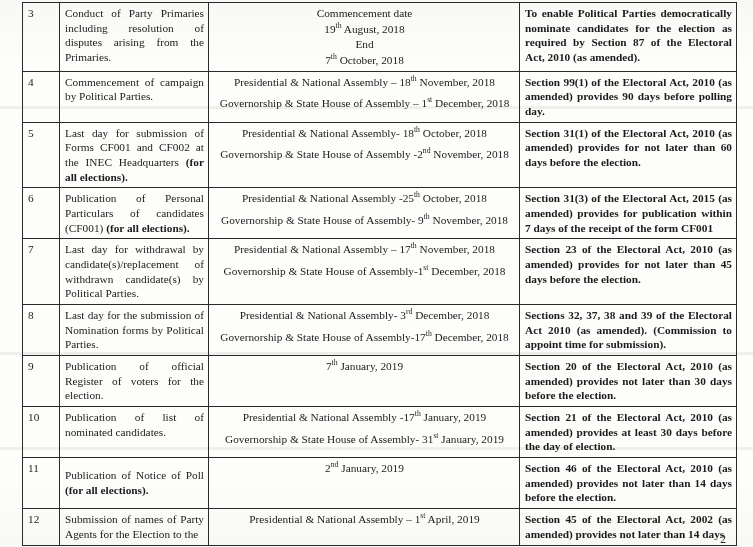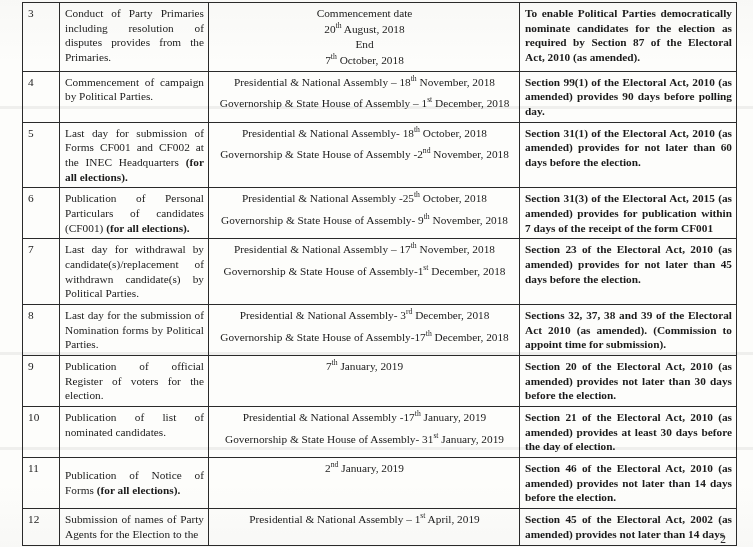--- a/index.html
+++ b/index.html
@@ -134,24 +134,24 @@
     <table class="timetable">
       <colgroup>
         <col class="c-no">
         <col class="c-activity">
         <col class="c-dates">
         <col class="c-provision">
       </colgroup>
       <tbody id="table-body">
           <tr>
             <td class="cell-no">3</td>
-            <td class="cell-activity"><span>Conduct of Party Primaries including resolution of disputes provides from the Primaries.</span></td>
+            <td class="cell-activity"><span>Conduct of Party Primaries including resolution of disputes arising from the Primaries.</span></td>
             <td class="cell-dates">
               <div class="date-line tight"><span>Commencement date</span></div>
-              <div class="date-line tight"><span>20</span><sup>th</sup><span> August, 2018</span></div>
+              <div class="date-line tight"><span>19</span><sup>th</sup><span> August, 2018</span></div>
               <div class="date-line tight"><span>End</span></div>
               <div class="date-line tight"><span>7</span><sup>th</sup><span> October, 2018</span></div>
             </td>
             <td class="cell-provision">To enable Political Parties democratically nominate candidates for the election as required by Section 87 of the Electoral Act, 2010 (as amended).</td>
           </tr>
           <tr>
             <td class="cell-no">4</td>
             <td class="cell-activity"><span>Commencement of campaign by Political Parties.</span></td>
             <td class="cell-dates">
               <div class="date-line"><span>Presidential &amp; National Assembly – 18</span><sup>th</sup><span> November, 2018</span></div>
@@ -207,21 +207,21 @@
             <td class="cell-no">10</td>
             <td class="cell-activity"><span>Publication of list of nominated candidates.</span></td>
             <td class="cell-dates">
               <div class="date-line"><span>Presidential &amp; National Assembly -17</span><sup>th</sup><span> January, 2019</span></div>
               <div class="date-line"><span>Governorship &amp; State House of Assembly- 31</span><sup>st</sup><span> January, 2019</span></div>
             </td>
             <td class="cell-provision">Section 21 of the Electoral Act, 2010 (as amended) provides at least 30 days before the day of election.</td>
           </tr>
           <tr>
             <td class="cell-no">11</td>
-            <td class="cell-activity v-center"><span>Publication of Notice of Forms </span><b>(for all elections).</b></td>
+            <td class="cell-activity v-center"><span>Publication of Notice of Poll </span><b>(for all elections).</b></td>
             <td class="cell-dates">
               <div class="date-line"><span>2</span><sup>nd</sup><span> January, 2019</span></div>
             </td>
             <td class="cell-provision">Section 46 of the Electoral Act, 2010 (as amended) provides not later than 14 days before the election.</td>
           </tr>
           <tr>
             <td class="cell-no">12</td>
             <td class="cell-activity"><span>Submission of names of Party Agents for the Election to the</span></td>
             <td class="cell-dates">
               <div class="date-line"><span>Presidential &amp; National Assembly – 1</span><sup>st</sup><span> April, 2019</span></div>

